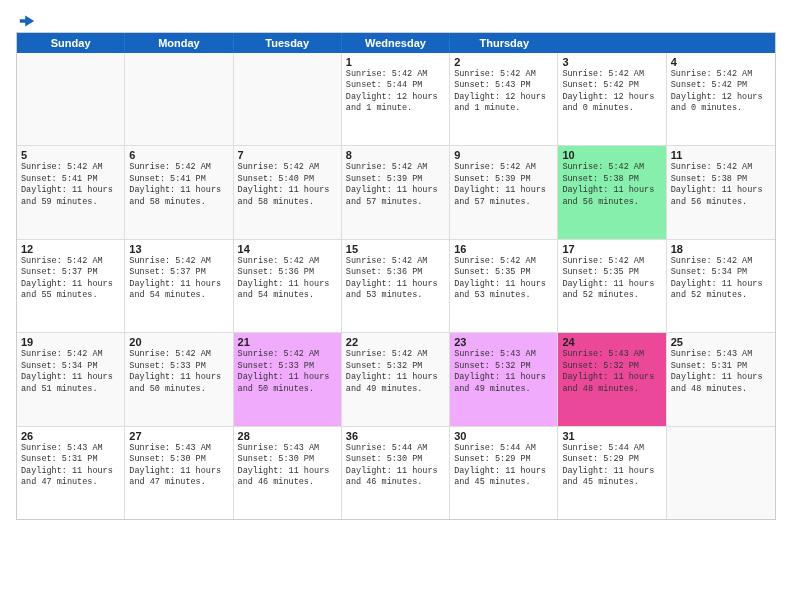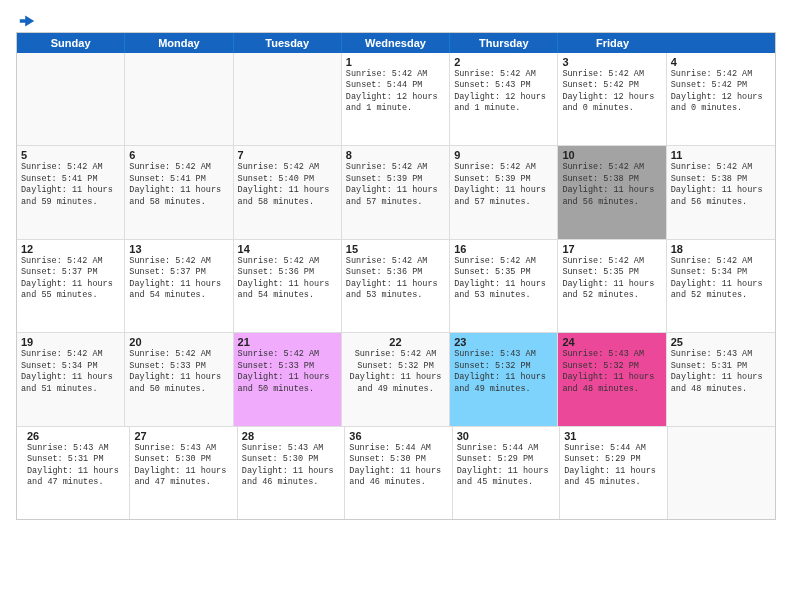--- a/index.html
+++ b/index.html
@@ -86,21 +86,21 @@
       flex: 1;
       display: flex;
       flex-direction: column;
     }
     .cal-row {
       display: grid;
       grid-template-columns: repeat(7, 1fr);
       flex: 1;
       border-bottom: 1px solid #ddd;
     }
-    .cal-row:last-child { border-bottom: none; margin-left: 6px; }
+    .cal-row:last-child { border-bottom: none; }
     .cal-cell {
       border-right: 1px solid #ddd;
       padding: 3px 4px;
       font-size: 9px;
       color: #333;
       vertical-align: top;
       background: #fff;
       min-height: 0;
     }
     .cal-cell:last-child { border-right: none; }
@@ -138,21 +138,20 @@
     </div>
   </div>
 
   <div class="calendar">
     <div class="cal-header">
     <div class="cal-header-cell">Sunday</div>
         <div class="cal-header-cell">Monday</div>
         <div class="cal-header-cell">Tuesday</div>
         <div class="cal-header-cell">Wednesday</div>
         <div class="cal-header-cell">Thursday</div>
-        <div class="cal-header-cell">Friday</div>
       </div>
     <div class="cal-body">
     <div class="cal-row">
           <div class="cal-cell empty"></div>
           <div class="cal-cell empty"></div>
           <div class="cal-cell empty"></div>
           <div class="cal-cell">
             <div class="day-num">1</div>
             <div class="cell-text" style="white-space: pre-line;">Sunrise: 5:42 AM
 Sunset: 5:44 PM
@@ -210,21 +209,21 @@
 Daylight: 11 hours
 and 57 minutes.</div>
           </div>
           <div class="cal-cell" style="background: rgb(249, 249, 249);">
             <div class="day-num">9</div>
             <div class="cell-text" style="white-space: pre-line;">Sunrise: 5:42 AM
 Sunset: 5:39 PM
 Daylight: 11 hours
 and 57 minutes.</div>
           </div>
-          <div class="cal-cell" style="background: #a3a3a3;">
+          <div class="cal-cell" style="background: #86efac;">
             <div class="day-num">10</div>
             <div class="cell-text" style="white-space: pre-line;">Sunrise: 5:42 AM
 Sunset: 5:38 PM
 Daylight: 11 hours
 and 56 minutes.</div>
           </div>
           <div class="cal-cell" style="background: rgb(249, 249, 249);">
             <div class="day-num">11</div>
             <div class="cell-text" style="white-space: pre-line;">Sunrise: 5:42 AM
 Sunset: 5:38 PM
@@ -298,28 +297,28 @@
 Daylight: 11 hours
 and 50 minutes.</div>
           </div>
           <div class="cal-cell" style="background: #f0abfc;">
             <div class="day-num">21</div>
             <div class="cell-text" style="white-space: pre-line;">Sunrise: 5:42 AM
 Sunset: 5:33 PM
 Daylight: 11 hours
 and 50 minutes.</div>
           </div>
-          <div class="cal-cell" style="background: rgb(249, 249, 249); text-align: center;">
+          <div class="cal-cell" style="background: rgb(249, 249, 249);">
             <div class="day-num">22</div>
             <div class="cell-text" style="white-space: pre-line;">Sunrise: 5:42 AM
 Sunset: 5:32 PM
 Daylight: 11 hours
 and 49 minutes.</div>
           </div>
-          <div class="cal-cell" style="background: #7dd3fc;">
+          <div class="cal-cell" style="background: #f0abfc;">
             <div class="day-num">23</div>
             <div class="cell-text" style="white-space: pre-line;">Sunrise: 5:43 AM
 Sunset: 5:32 PM
 Daylight: 11 hours
 and 49 minutes.</div>
           </div>
           <div class="cal-cell" style="background: #ec4899;">
             <div class="day-num">24</div>
             <div class="cell-text" style="white-space: pre-line;">Sunrise: 5:43 AM
 Sunset: 5:32 PM

